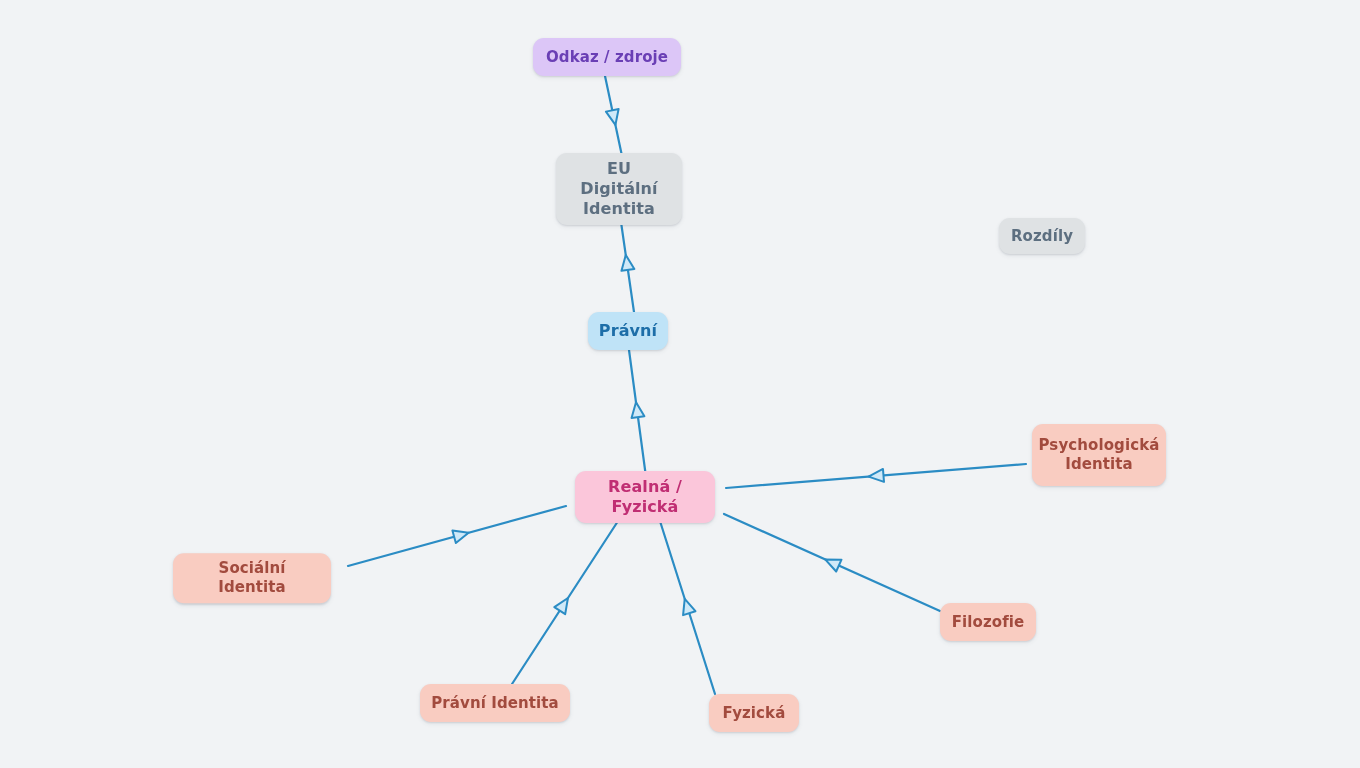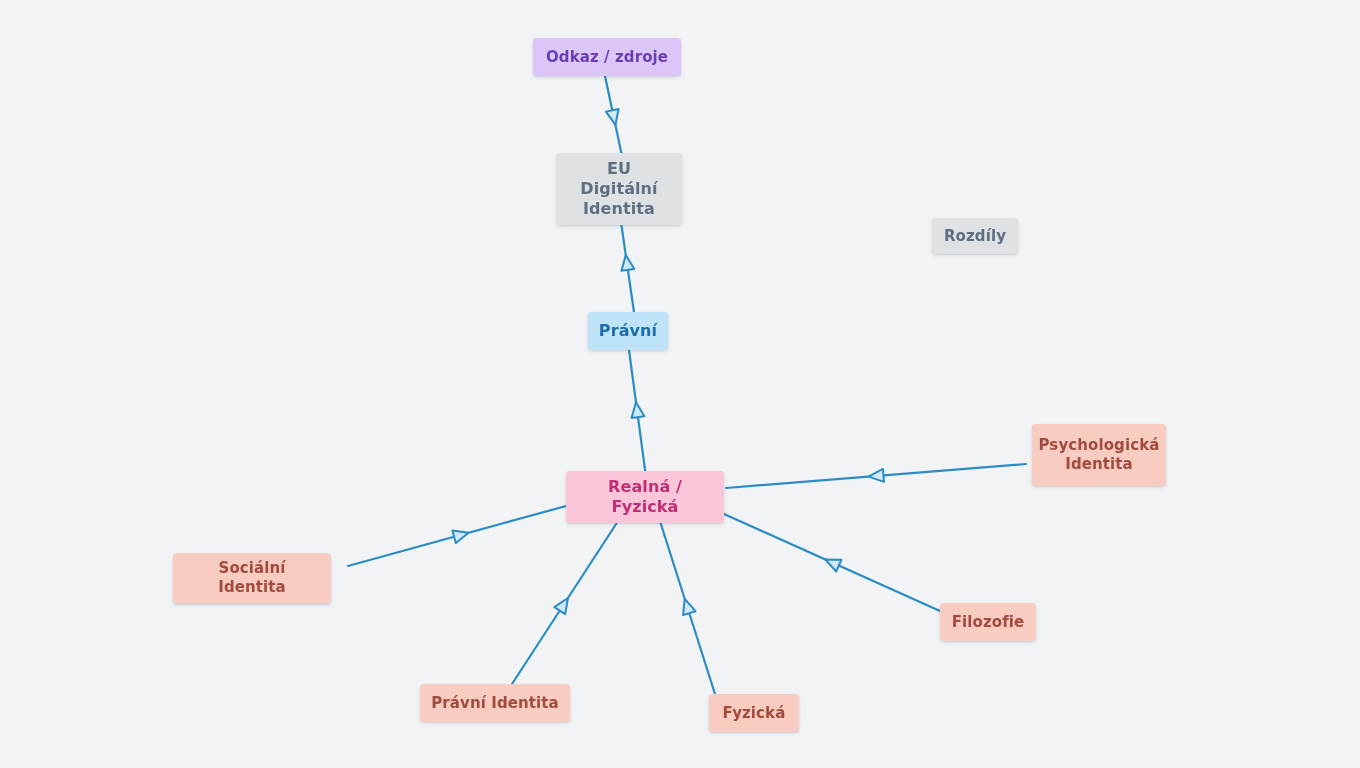--- a/index.html
+++ b/index.html
@@ -29,21 +29,21 @@
     height: 768px;
     pointer-events: none;
   }
   .node {
     position: absolute;
     box-sizing: border-box;
     display: flex;
     align-items: center;
     justify-content: center;
     text-align: center;
-    border-radius: 4px;
+    border-radius: 11px;
     font-weight: bold;
     line-height: 1.25;
     letter-spacing: 0.1px;
     user-select: none;
     box-shadow: 0 1px 2px rgba(40,50,70,0.13), 0 2px 5px rgba(40,50,70,0.07);
     transform: translate(-50%, -50%);
     padding: 6px 10px;
     white-space: pre-line;
   }
   .node-purple {
@@ -102,23 +102,23 @@
       </g>
       <g>
         <line x1="715" y1="694" x2="659" y2="518" stroke="#2b8cc4" stroke-width="2.2" stroke-linecap="round"></line>
         <polygon points="684.7259725704229,598.8530566499005 695.4680449996633,611.1761195777993 683.0800098594909,615.1177671223996" fill="#cfe9f8" stroke="#2b8cc4" stroke-width="2" stroke-linejoin="round"></polygon>
       </g>
     </svg>
   <div id="node-layer">
       <div class="node node-purple" style="left: 607px; top: 57px; width: 148px; min-height: 38px; font-size: 15px; background: rgb(220, 198, 247); color: rgb(106, 63, 181);">Odkaz / zdroje</div>
       <div class="node node-gray" style="left: 619px; top: 189px; width: 126px; min-height: 66px; font-size: 16px; background: rgb(223, 226, 228); color: rgb(93, 111, 128); text-align: center;">EU Digitální
 Identita</div>
-      <div class="node node-gray" style="left: 975px; top: 236px; width: 86px; min-height: 36px; font-size: 15px; background: rgb(223, 226, 228); color: rgb(93, 111, 128);">Rozdíly</div>
+      <div class="node node-gray" style="left: 1042px; top: 236px; width: 86px; min-height: 36px; font-size: 15px; background: rgb(223, 226, 228); color: rgb(93, 111, 128);">Rozdíly</div>
       <div class="node node-blue" style="left: 628px; top: 331px; width: 80px; min-height: 38px; font-size: 16px; background: rgb(191, 227, 247); color: rgb(29, 110, 168);">Právní</div>
-      <div class="node node-pink" style="left: 645px; top: 497px; width: 158px; min-height: 40px; font-size: 16px; background: rgb(251, 198, 218); color: rgb(192, 46, 115);">Realná / Fyzická</div>
+      <div class="node node-pink" style="left: 645px; top: 497px; width: 140px; min-height: 40px; font-size: 16px; background: rgb(251, 198, 218); color: rgb(192, 46, 115);">Realná / Fyzická</div>
       <div class="node node-salmon" style="left: 1099px; top: 455px; width: 134px; min-height: 62px; font-size: 15px; background: rgb(249, 204, 193); color: rgb(162, 75, 62);">Psychologická
 Identita</div>
       <div class="node node-salmon" style="left: 252px; top: 578px; width: 158px; min-height: 38px; font-size: 15px; background: rgb(249, 204, 193); color: rgb(162, 75, 62);">Sociální Identita</div>
       <div class="node node-salmon" style="left: 988px; top: 622px; width: 96px; min-height: 38px; font-size: 15px; background: rgb(249, 204, 193); color: rgb(162, 75, 62);">Filozofie</div>
       <div class="node node-salmon" style="left: 495px; top: 703px; width: 150px; min-height: 38px; font-size: 15px; background: rgb(249, 204, 193); color: rgb(162, 75, 62);">Právní Identita</div>
       <div class="node node-salmon" style="left: 738px; top: 713px; width: 90px; min-height: 38px; font-size: 15px; background: rgb(249, 204, 193); color: rgb(162, 75, 62); margin-left: 16px;">Fyzická</div>
     </div>
 </div>
 
 </body></html>

